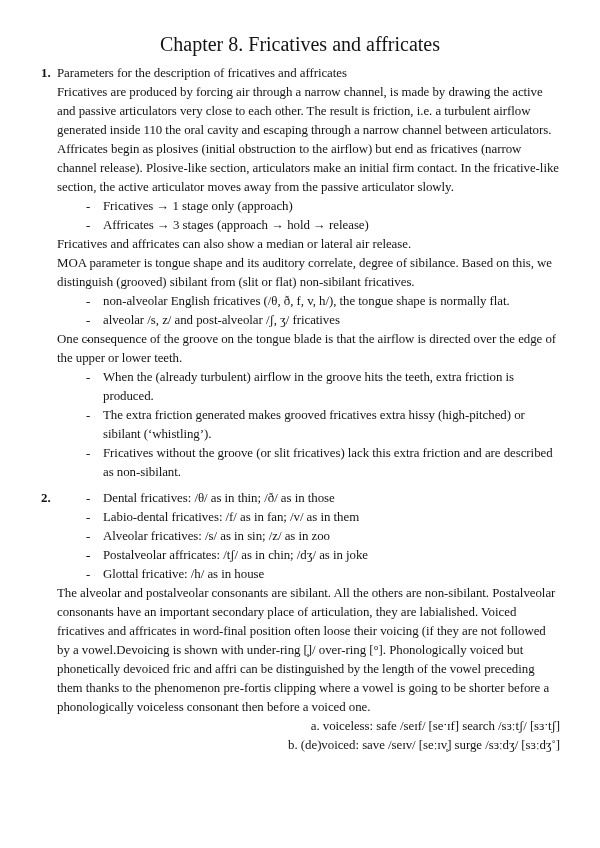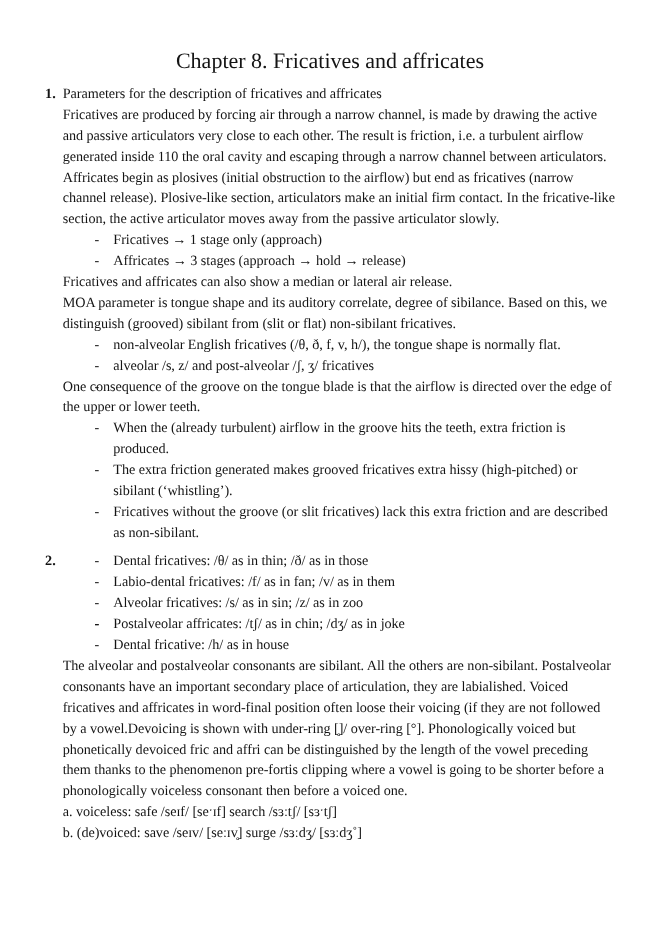--- a/index.html
+++ b/index.html
@@ -11,21 +11,21 @@
     width: 600px;
     height: 848px;
     overflow: hidden;
     font-family: "Liberation Serif", "DejaVu Serif", serif;
     color: #141414;
   }
   .page {
     box-sizing: border-box;
     width: 600px;
     height: 848px;
-    padding-top: 44px;
+    padding-top: 32px;
   }
   .doc-title {
     text-align: center;
     font-size: 20px;
     font-weight: normal;
     margin: 0 0 8px 0;
     line-height: 24px;
   }
   .content {
     margin-left: 57px;
@@ -46,21 +46,21 @@
   }
   .heading.gap { margin-top: 7px; }
   .bullet {
     position: relative;
     padding-left: 46px;
   }
   .bullet .dash {
     position: absolute;
     left: 29px;
   }
-  .centered { text-align: left; }
+  .centered { text-align: right; }
   .b { font-weight: normal; }
 </style>
 </head>
 <body>
 
 <div class="page">
   <h1 class="doc-title">Chapter 8. Fricatives and affricates</h1>
   <div class="content">
       <div class="block heading"><span class="num">1.</span><span class="b">Parameters for the description of fricatives and affricates</span></div>
       <div class="block para"><span class="b">Fricatives</span><span> are produced by forcing air through a narrow channel, is made by drawing the active and passive articulators very close to each other. The result is friction, i.e. a turbulent airflow generated inside 110 the oral cavity and escaping through a narrow channel between articulators.</span></div>
@@ -75,18 +75,18 @@
       <div class="block para"><span>One consequence of the groove on the tongue blade is that the airflow is directed over the edge of the upper or lower teeth.</span></div>
       <div class="block bullet"><span class="dash">-</span><span>When the (already turbulent) airflow in the groove hits the teeth, extra friction is produced.</span></div>
       <div class="block bullet"><span class="dash">-</span><span>The </span><span class="b">extra friction</span><span> generated makes grooved fricatives extra hissy (high-pitched) or sibilant (‘whistling’).</span></div>
       <div class="block bullet"><span class="dash">-</span><span>Fricatives without the groove (or slit fricatives) lack this extra friction and are described as non-sibilant.</span></div>
       <div class="block heading gap"><span class="num">2.</span></div>
       <div class="block bullet"><span class="dash">-</span><span>Dental fricatives: /θ/ as in thin; /ð/ as in those</span></div>
       <div class="block bullet"><span class="dash">-</span><span>Labio-dental fricatives: /f/ as in fan; /v/ as in them</span></div>
       <div class="block bullet"><span class="dash">-</span><span>Alveolar fricatives: /s/ as in sin; /z/ as in zoo</span></div>
       <div class="block bullet"><span class="dash">-</span></div>
       <div class="block bullet"><span class="dash">-</span><span>Postalveolar affricates: /tʃ/ as in chin; /dʒ/ as in joke</span></div>
-      <div class="block bullet"><span class="dash">-</span><span>Dental fricative: /h/ as in house</span></div>
+      <div class="block bullet"><span class="dash">-</span><span>Glottal fricative: /h/ as in house</span></div>
       <div class="block para"><span>The alveolar and postalveolar consonants are sibilant. All the others are non-sibilant. Postalveolar consonants have an important secondary place of articulation, they are labialished. Voiced fricatives and affricates in word-final position often loose their voicing (if they are not followed by a vowel.Devoicing is shown with under-ring [̥]/ over-ring [°]. Phonologically voiced but phonetically devoiced fric and affri can be distinguished by the length of the vowel preceding them thanks to the phenomenon </span><span class="b">pre-fortis clipping</span><span> where a vowel is going to be shorter before a phonologically voiceless consonant then before a voiced one.</span></div>
       <div class="block centered"><span>a. voiceless: safe /seɪf/ [seˑɪf] search /sɜːtʃ/ [sɜˑtʃ]</span></div>
       <div class="block centered"><span>b. (de)voiced: save /seɪv/ [seːɪv̥] surge /sɜːdʒ/ [sɜːdʒ˚]</span></div>
     </div>
 </div>
 
 </body></html>

